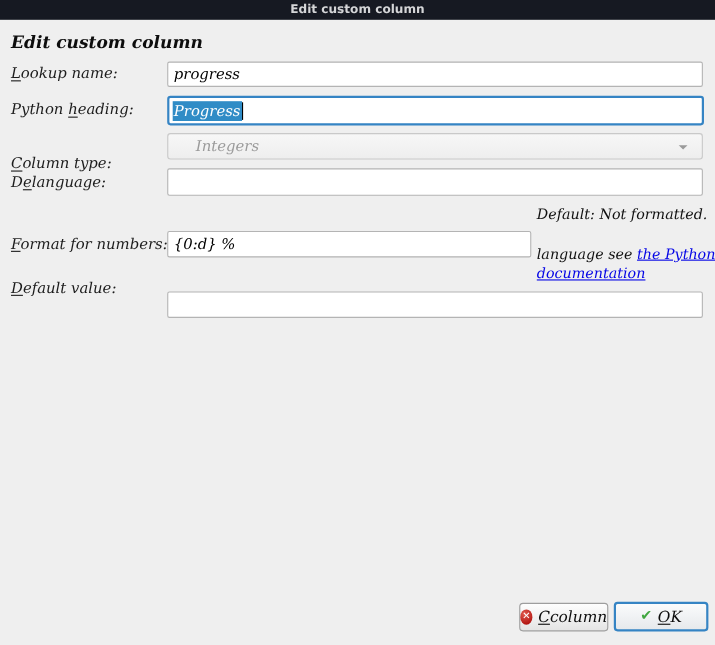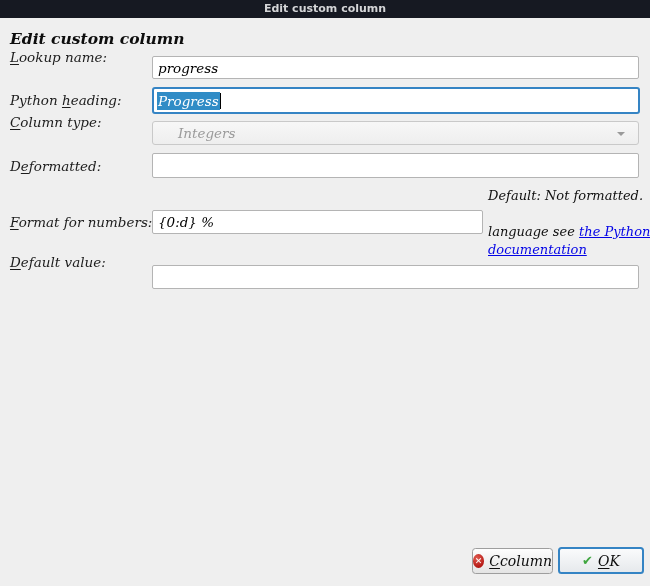--- a/index.html
+++ b/index.html
@@ -82,36 +82,36 @@
 <body>
 
 <div class="window">
 
   <div class="titlebar">
     <span class="titlebar-text">Edit custom column</span>
   </div>
 
   <div class="heading">Edit custom column</div>
 
-  <div class="field-label" style="top:49px;"><span></span><span class="mn">L</span><span>ookup name:</span></div>
+  <div class="field-label" style="top:59px;"><span></span><span class="mn">L</span><span>ookup name:</span></div>
   <input class="text-input" style="left: 152px; top: 56px; width: 487px; height: 23px;" value="progress">
 
   <div class="field-label" style="top:92px;"><span>Python </span><span class="mn">h</span><span>eading:</span></div>
   <div class="focus-input" style="left:152px; top:87px; width:488px; height:27px;">
     <span class="sel-text">Progress</span>
     <span class="caret"></span>
   </div>
 
-  <div class="field-label" style="top:114px;"><span></span><span class="mn">C</span><span>olumn type:</span></div>
+  <div class="field-label" style="top:141px;"><span></span><span class="mn">C</span><span>olumn type:</span></div>
   <div class="combo" style="left:152px; top:121px; width:487px; height:24px;">
     <span class="combo-value">Integers</span>
     <span class="combo-arrow"></span>
   </div>
 
-  <div class="field-label" style="top:158px;"><span>D</span><span class="mn">e</span><span>formatted:</span></div>
+  <div class="field-label" style="top:158px;"><span>D</span><span class="mn">e</span><span>language:</span></div>
   <input class="text-input" style="left: 152px; top: 153px; width: 487px; height: 25px;" value="">
 
   <div class="field-label" style="top:214px;"><span></span><span class="mn">F</span><span>ormat for numbers:</span></div>
   <input class="text-input" style="left: 152px; top: 210px; width: 331px; height: 24px;" value="{0:d} %">
   <div class="help-block">
     <span>Default: Not formatted.</span><br>
     <br>
     <span>language see </span><a class="help-link"><span>the Python</span><br><span>documentation</span></a>
   </div>
 

